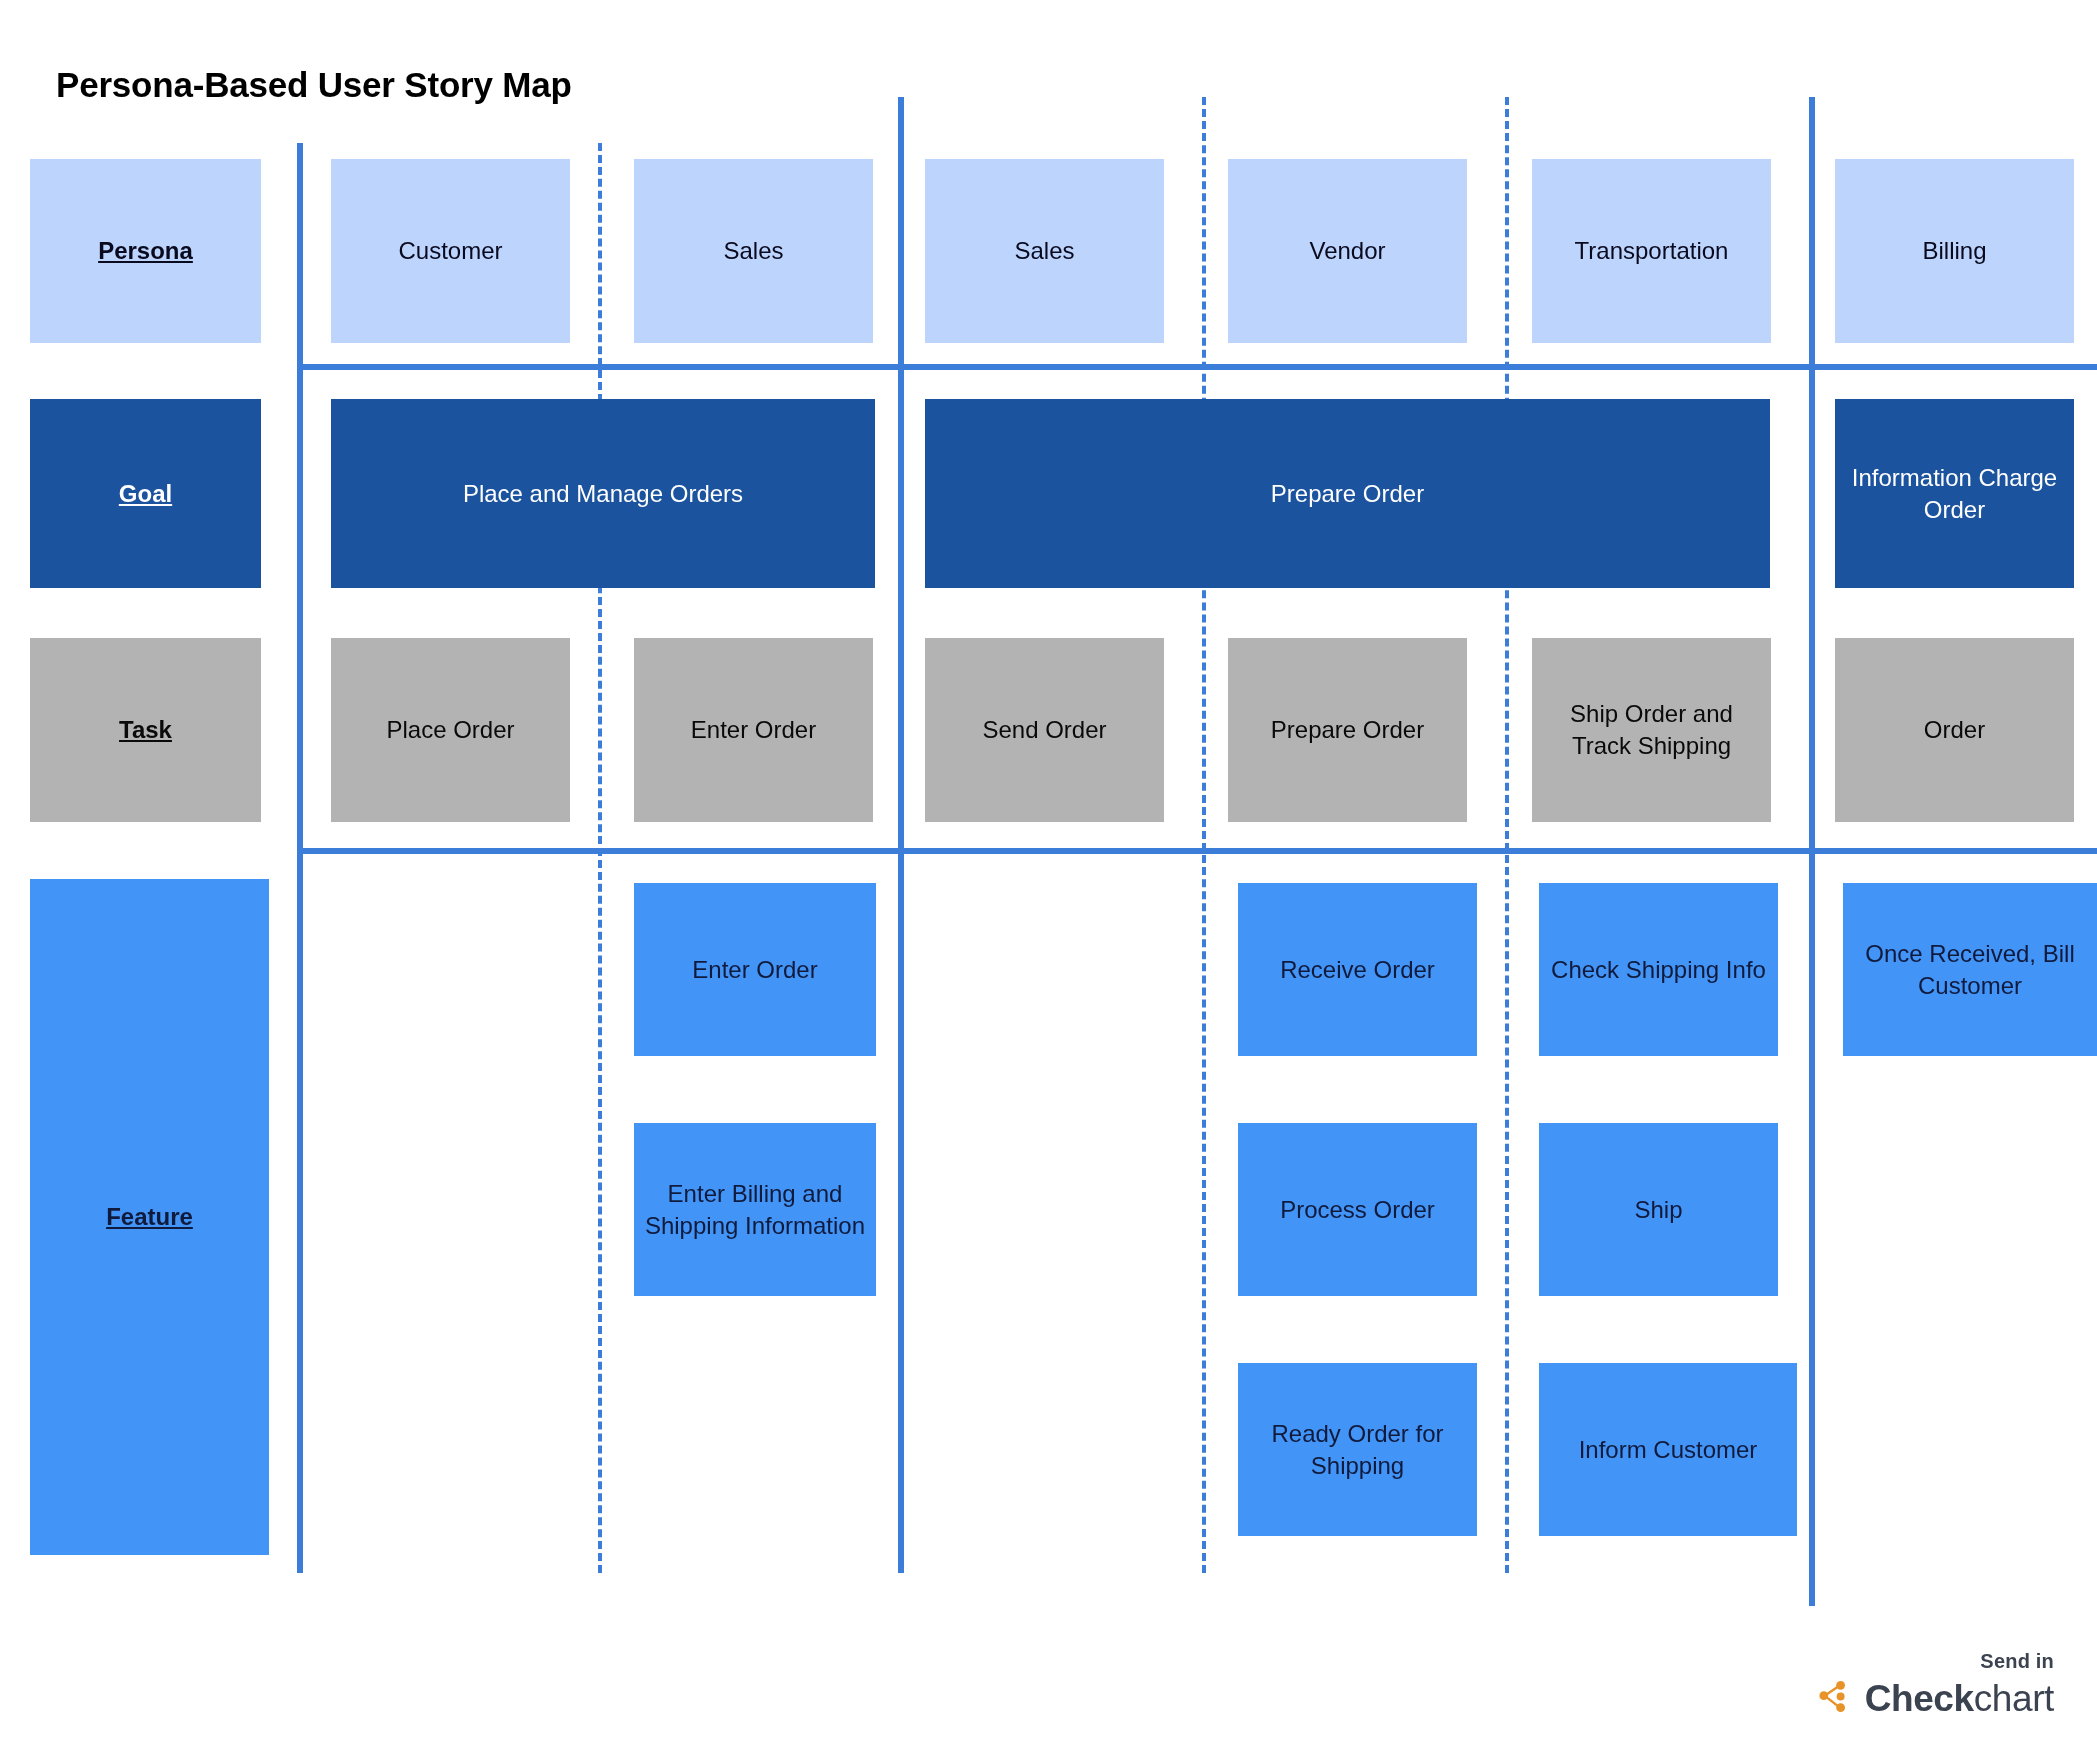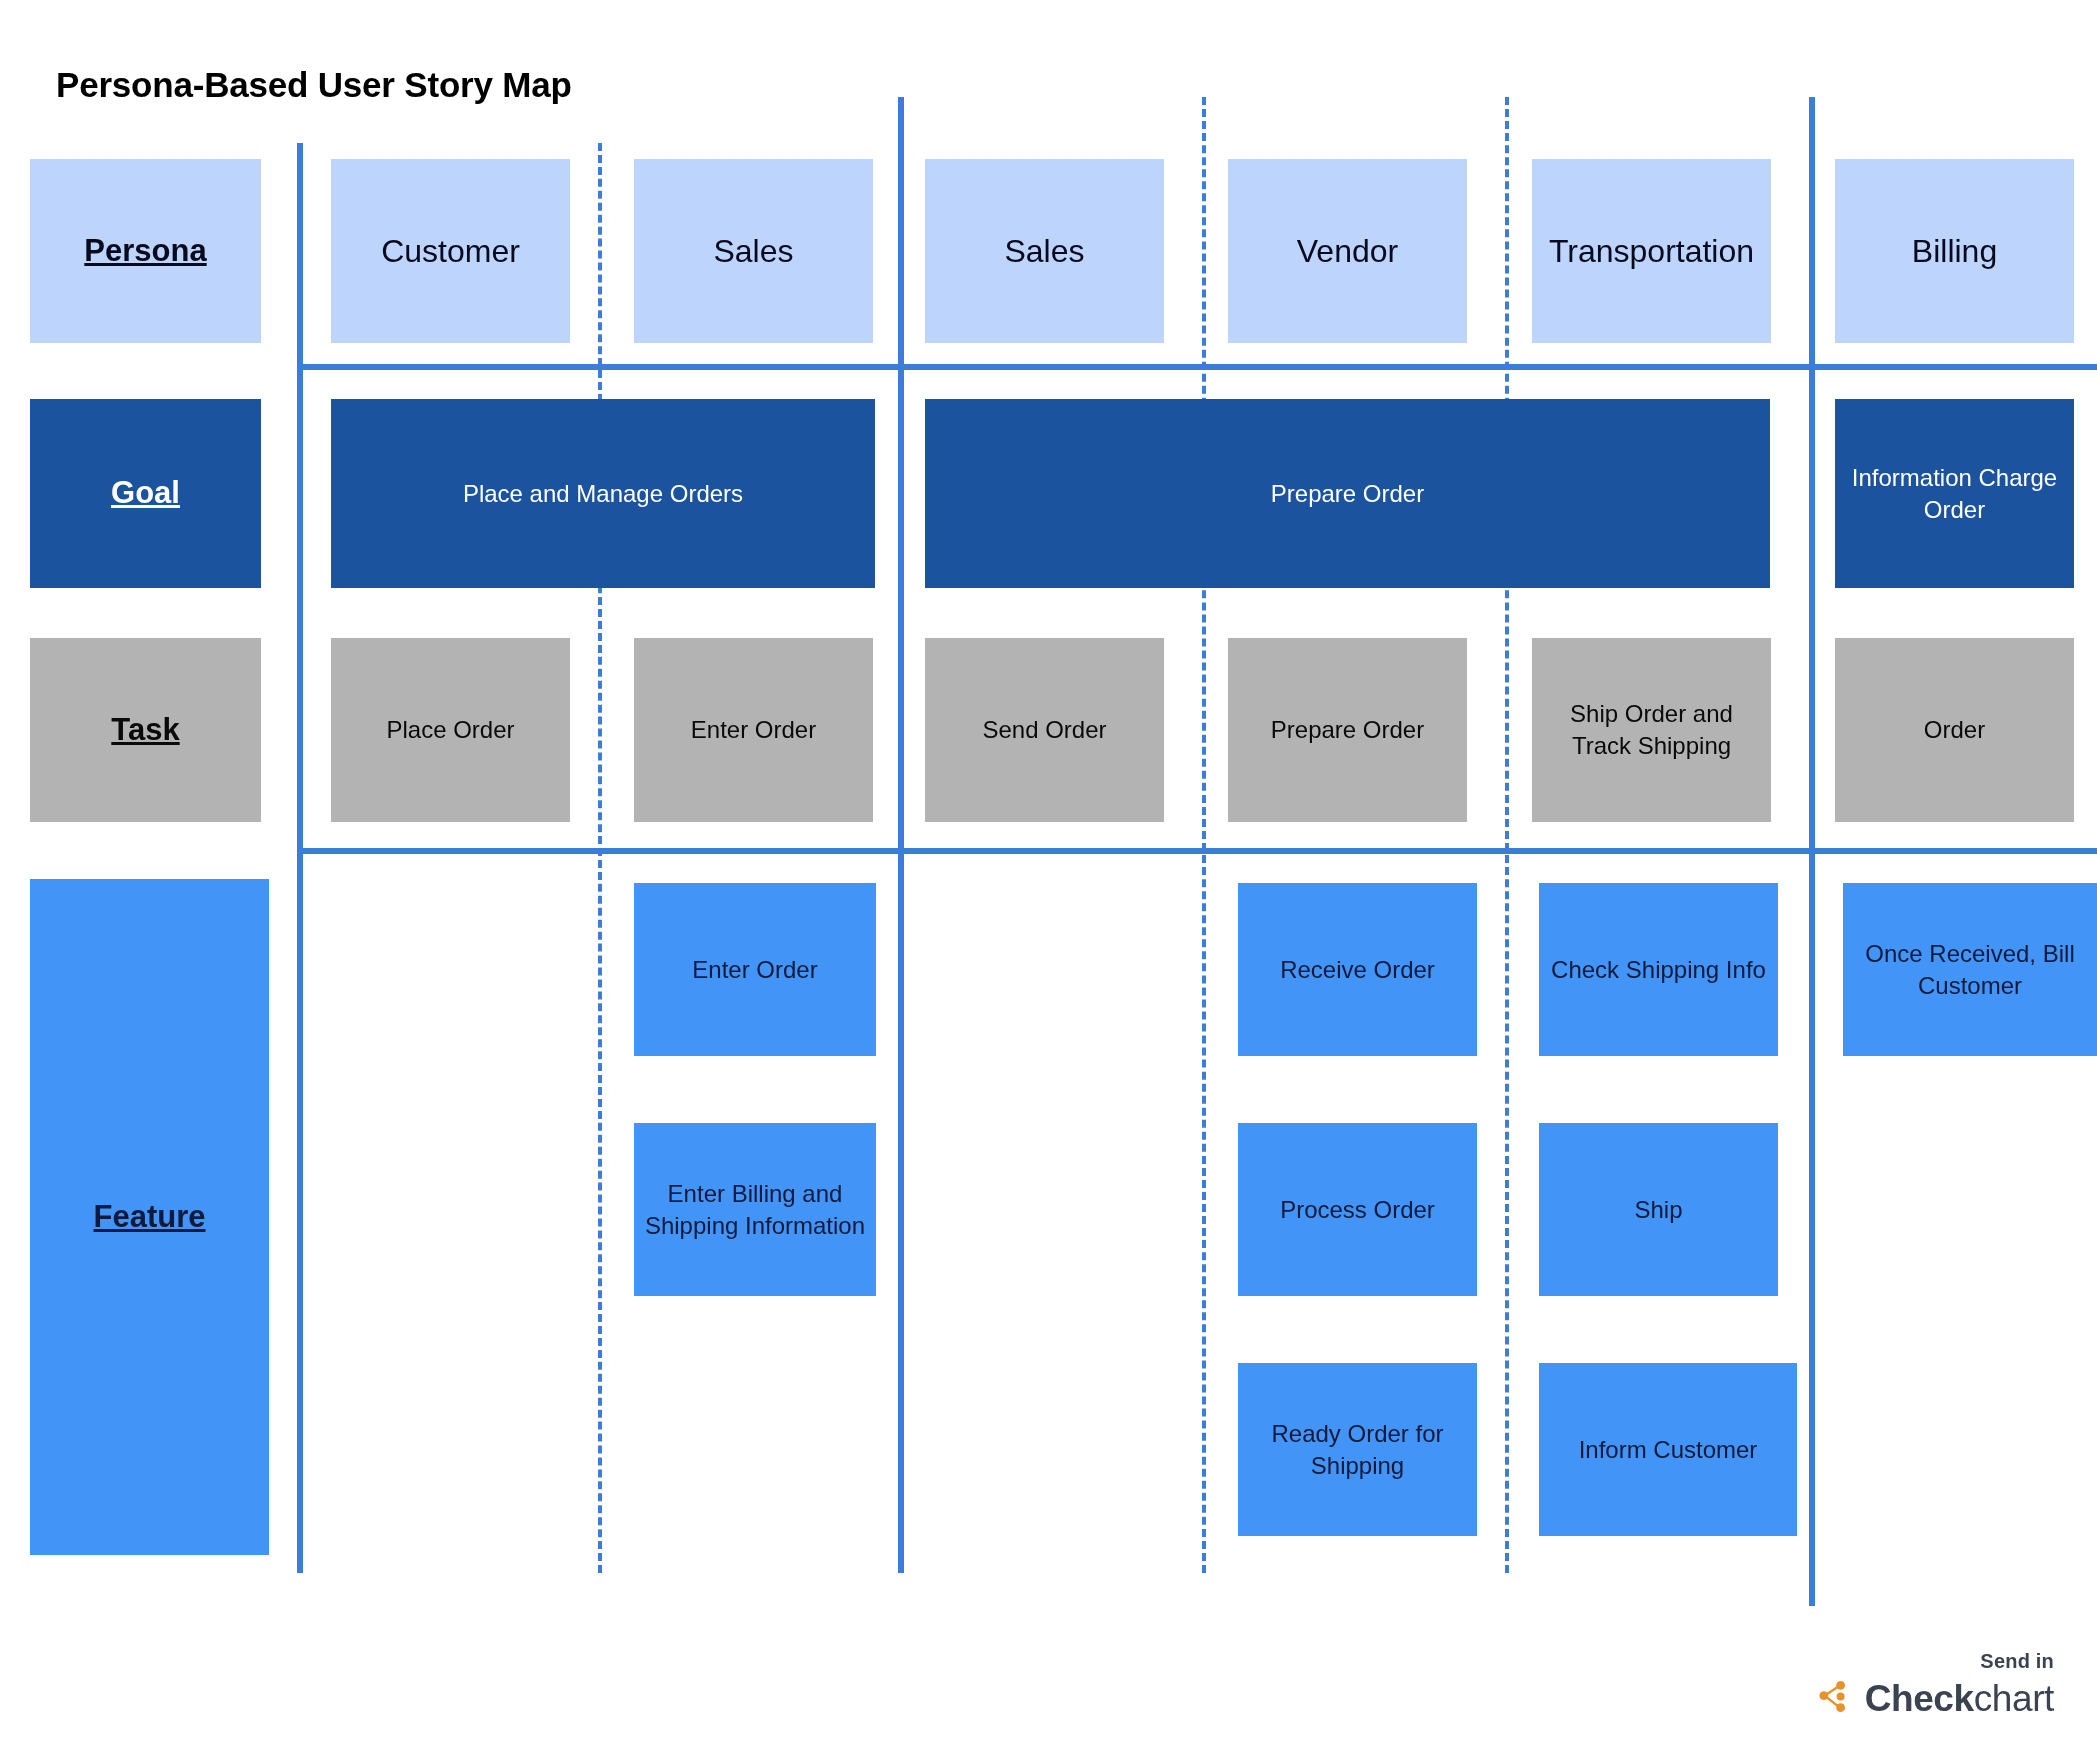--- a/index.html
+++ b/index.html
@@ -58,41 +58,41 @@
     align-items: center;
     justify-content: center;
     text-align: center;
     box-sizing: border-box;
     padding: 3.2px 6.4px;
     line-height: 1.32;
   }
   .card-persona {
     background: #BDD4FD;
     color: #0A0A1E;
-    font-size: 32px;
+    font-size: 24px;
   }
   .card-goal {
     background: #1B539E;
     color: #FFFFFF;
     font-size: 24px;
   }
   .card-task {
     background: #B3B3B3;
     color: #0A0A0A;
     font-size: 24px;
   }
   .card-feature {
     background: #4294F7;
     color: #101A3C;
     font-size: 24px;
   }
   .row-label {
     font-weight: bold;
     text-decoration: underline;
-    font-size: 31px;
+    font-size: 24px;
   }
   .card-goal.row-label { color: #FFFFFF; }
 
   
   .lucid-badge {
     position: absolute;
     right: 43px;
     bottom: 38px;
     text-align: right;
     user-select: none;

